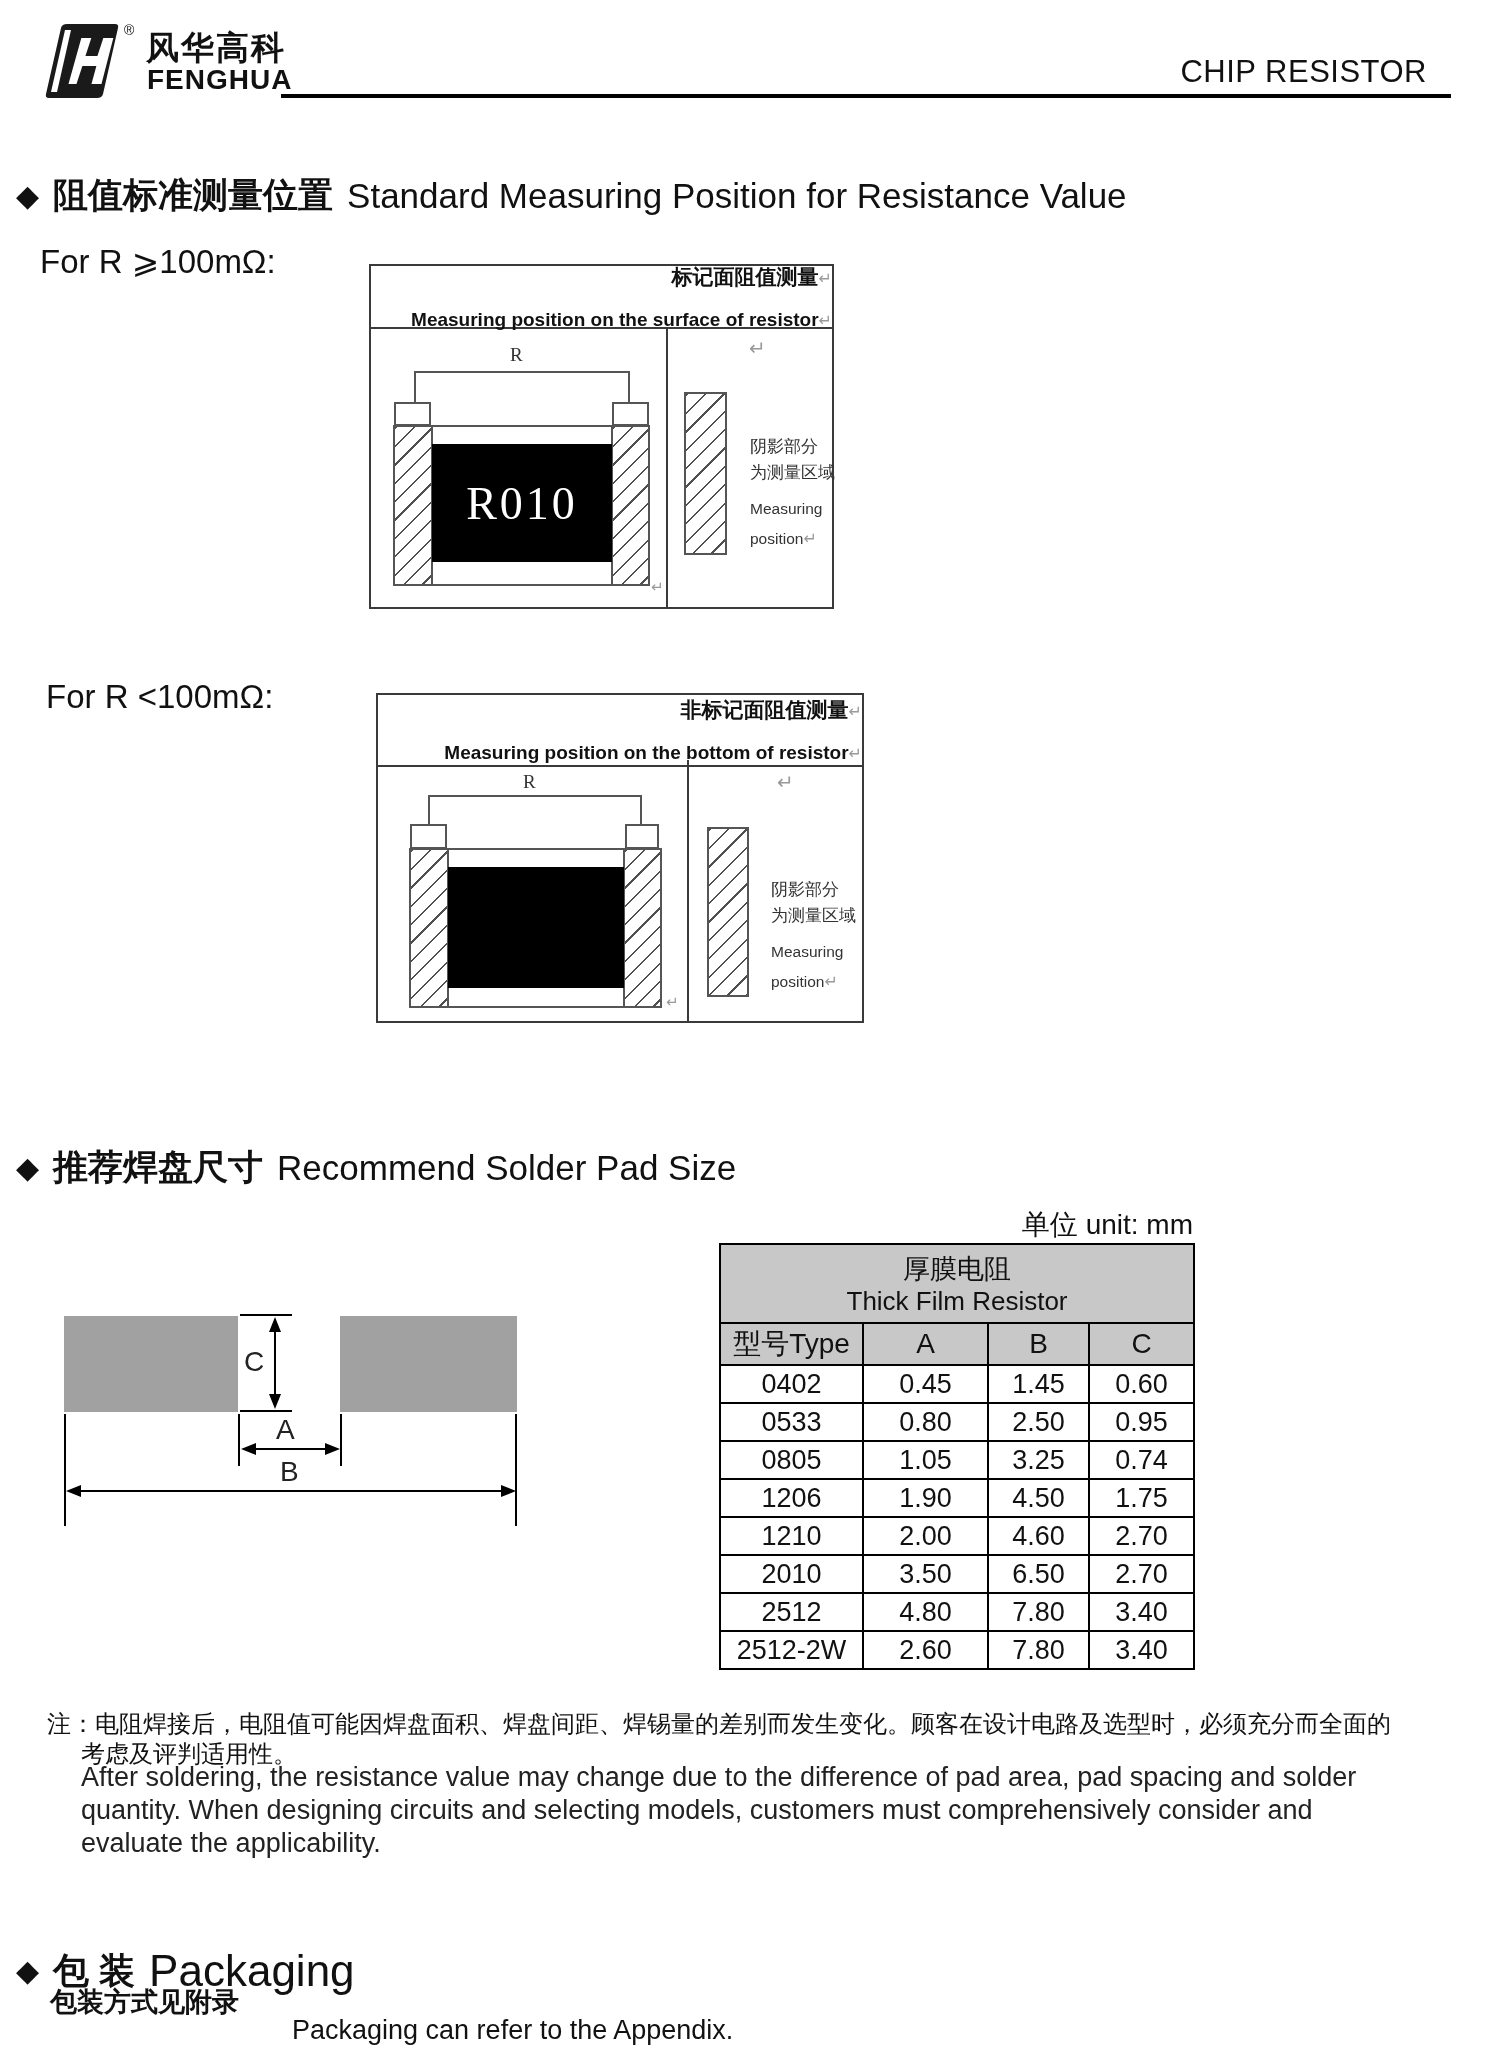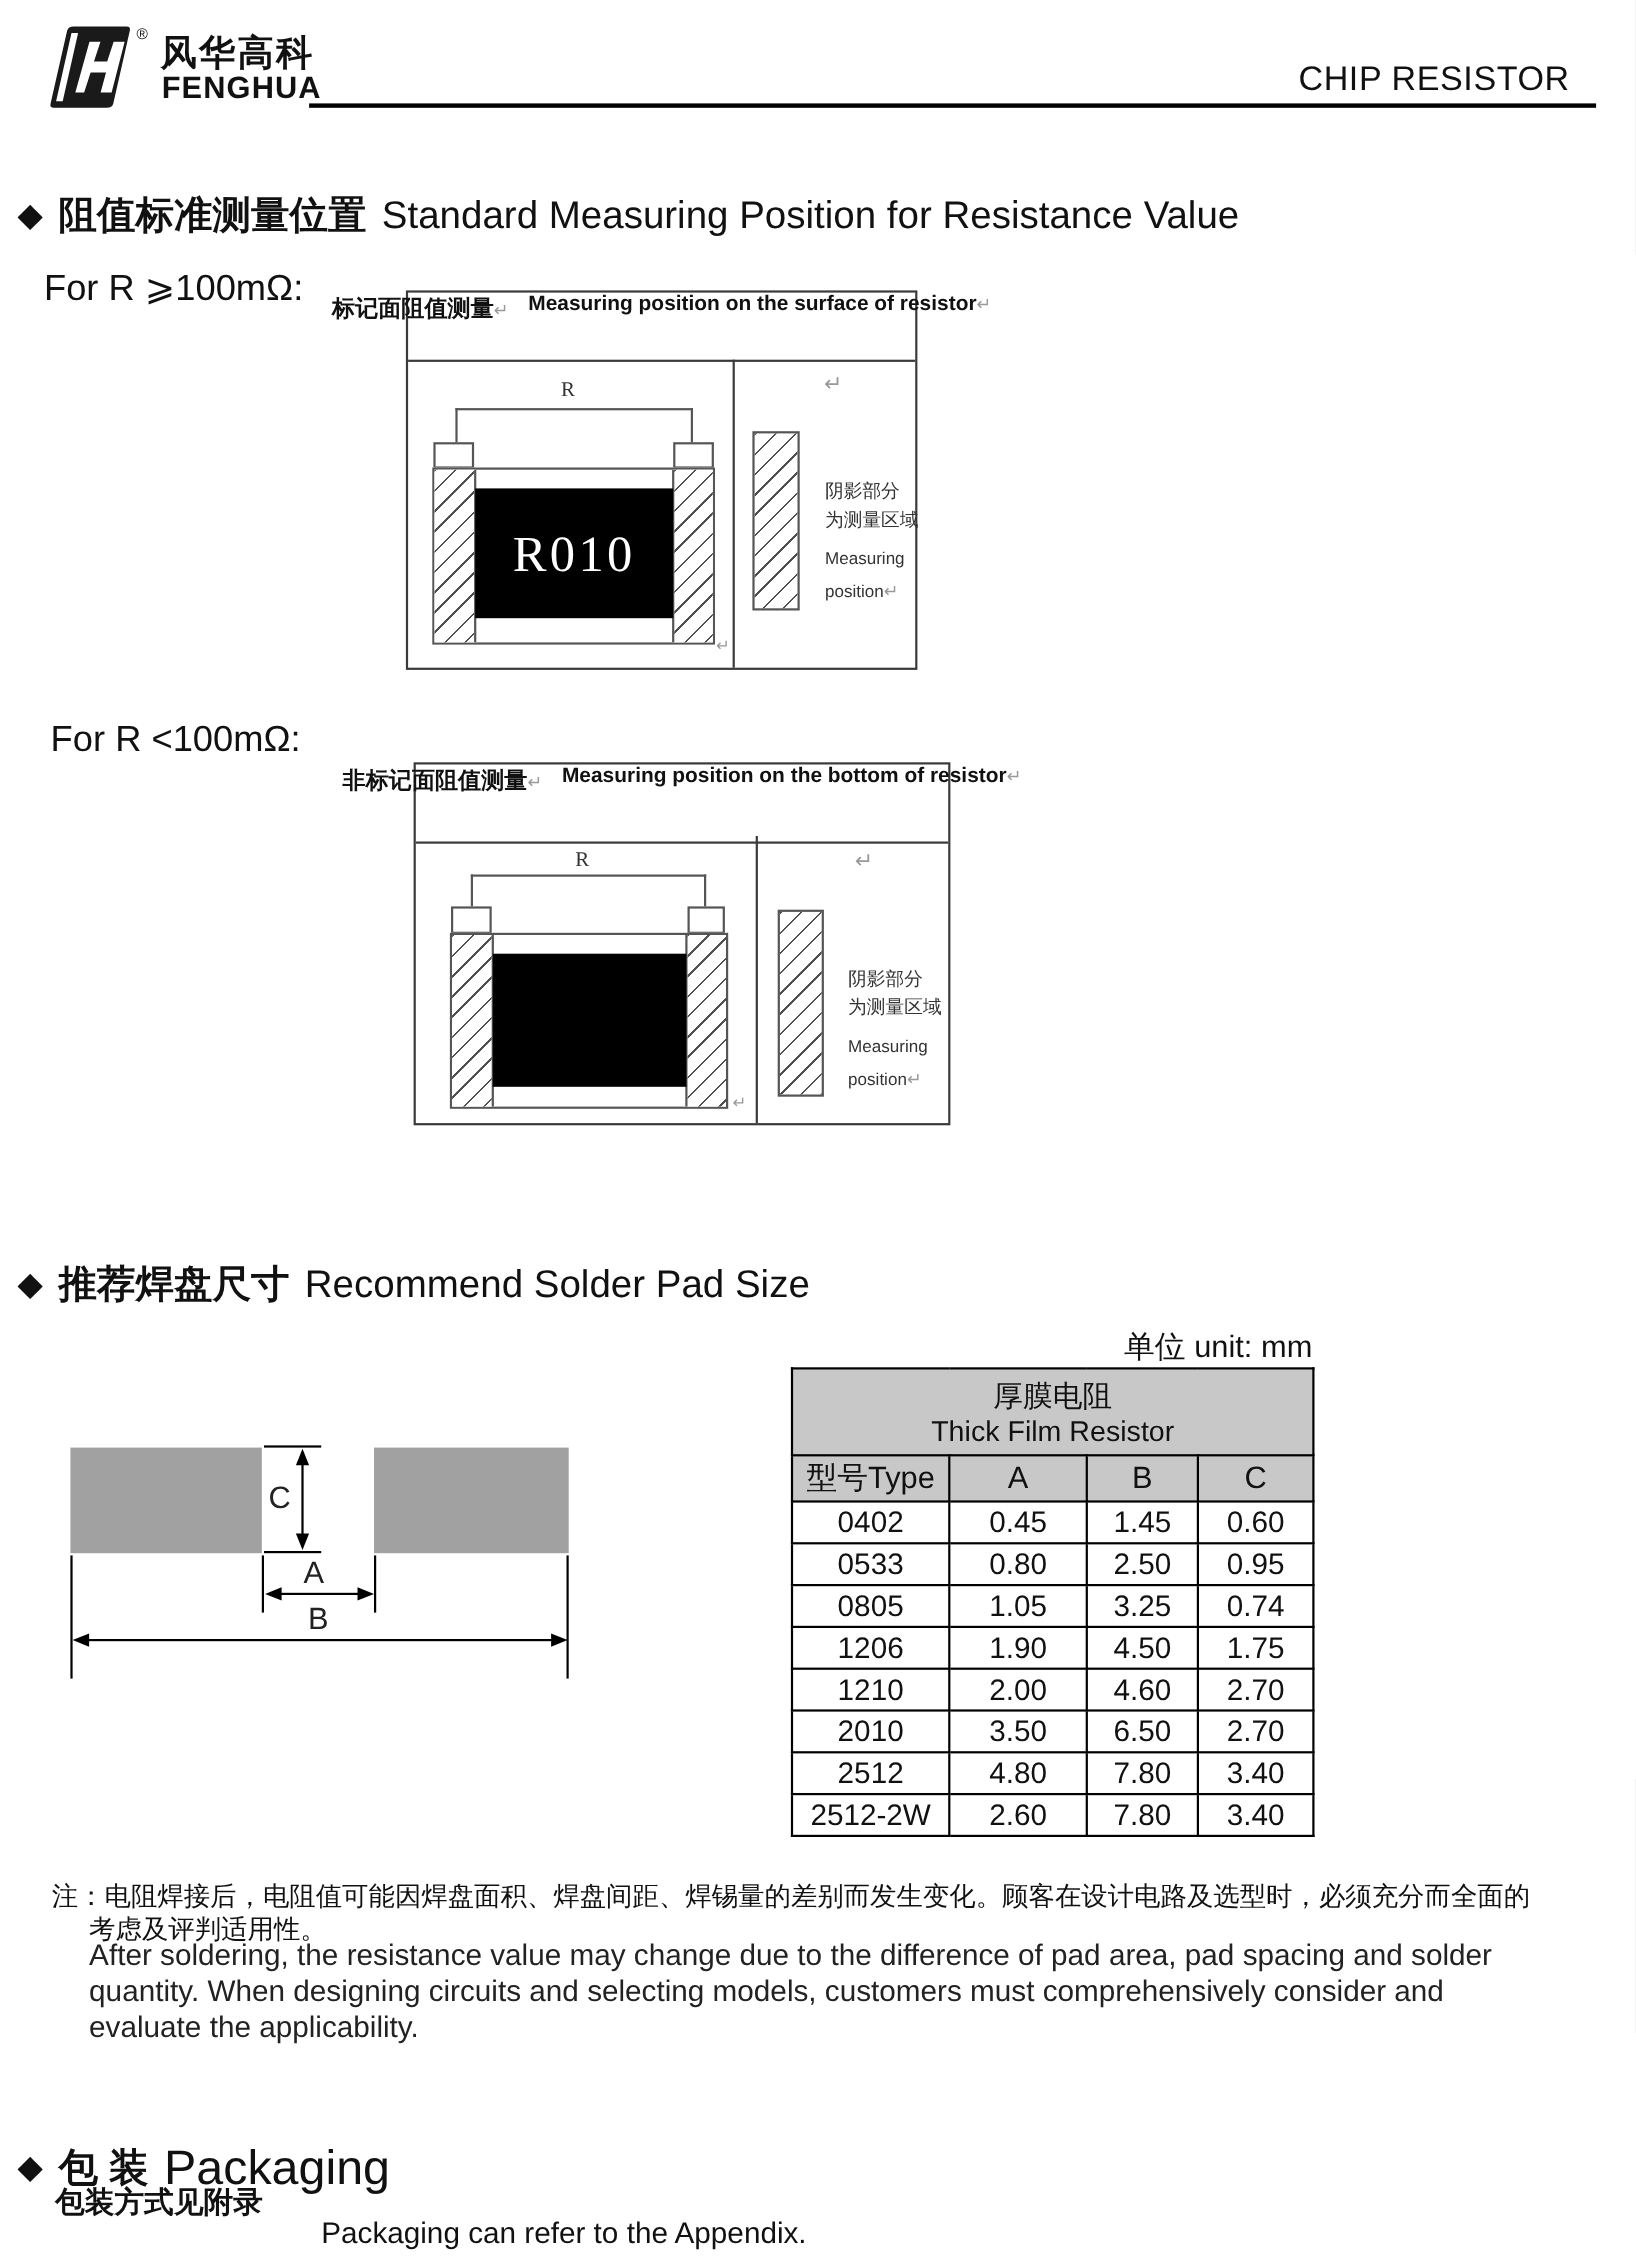--- a/index.html
+++ b/index.html
@@ -16,22 +16,22 @@
   #brand-cn{font-size:33px;font-weight:bold;letter-spacing:2px;}
   #brand-en{font-size:28px;font-weight:bold;letter-spacing:1px;}
   #doc-title{font-size:31px;letter-spacing:.5px;}
   
   .sec-title{display:flex;align-items:center;gap:14px;white-space:nowrap;}
   .sec-title .diamond{font-size:30px;line-height:1;}
   .sec-title .cn{font-size:35px;font-weight:bold;}
   .sec-title .en{font-size:35px;}
   .case-label{font-size:33px;white-space:nowrap;}
   
-  .diag-title{border-bottom:2px solid #3a3a3a;box-sizing:border-box;display:flex;flex-direction:row;
-              align-items:flex-start;justify-content:center;gap:18px;}
+  .diag-title{border-bottom:2px solid #3a3a3a;box-sizing:border-box;display:flex;flex-direction:column;
+              align-items:flex-end;justify-content:center;gap:18px;}
   .diag-title .cn{font-size:21px;font-weight:bold;white-space:nowrap;}
   .diag-title .en{font-size:19px;font-weight:bold;white-space:nowrap;}
   .ret{font-size:16px;color:#9a9a9a;font-weight:normal;}
   .divider-v{position:absolute;width:2px;background:#3a3a3a;}
   .probe{position:absolute;border:2px solid #555;box-sizing:border-box;background:#fff;}
   .bracket{position:absolute;border-top:2px solid #555;border-left:2px solid #555;border-right:2px solid #555;box-sizing:border-box;}
   .body-rect{position:absolute;border:2px solid #555;box-sizing:border-box;background:#fff;}
   .term{position:absolute;top:0;bottom:0;box-sizing:border-box;}
   .marking{position:absolute;background:#000;display:flex;align-items:center;justify-content:center;}
   .marking span{color:#fff;font-size:46px;letter-spacing:3px;}
@@ -114,21 +114,21 @@
     <div class="abs gray" style="left:378px;top:70px;font-size:20px;">↵</div>
     <div class="legend-swatch hatch" style="left:313px;top:126px;width:43px;height:163px;"></div>
     <div class="legend-text" style="left:379px;top:168px;">
       <div class="lcn">阴影部分</div>
       <div class="lcn">为测量区域</div>
       <div class="len" style="margin-top:8px;">Measuring</div>
       <div class="len"><span>position</span><span class="ret">↵</span></div>
     </div>
   </div>
 
-  <div class="abs case-label" style="left:46px;top:653px;">For R &lt;100mΩ:</div>
+  <div class="abs case-label" style="left:46px;top:678px;">For R &lt;100mΩ:</div>
 
   <div class="abs box" style="left:376px;top:693px;width:488px;height:330px;">
     <div class="diag-title" style="width:100%;height:72px;">
       <span class="cn"><span>非标记面阻值测量</span><span class="ret">↵</span></span>
       <span class="en"><span>Measuring position on the bottom of resistor</span><span class="ret">↵</span></span>
     </div>
     <div class="divider-v" style="left:309px;top:65px;bottom:0;"></div>
 
     <div class="r-label serif" style="left:145px;top:76px;">R</div>
     <div class="bracket" style="left:50px;top:100px;width:214px;height:30px;"></div>

